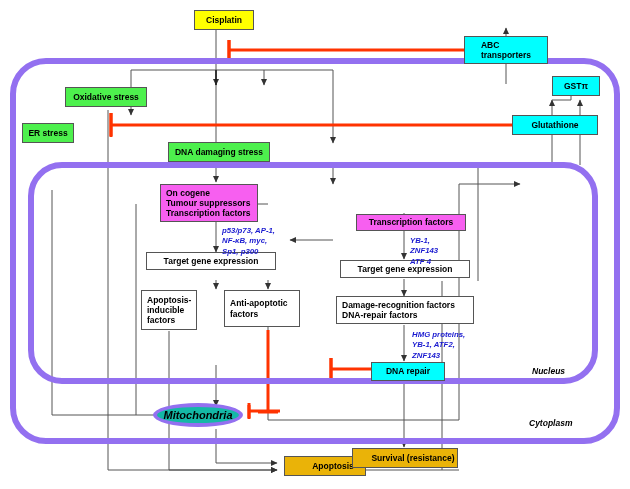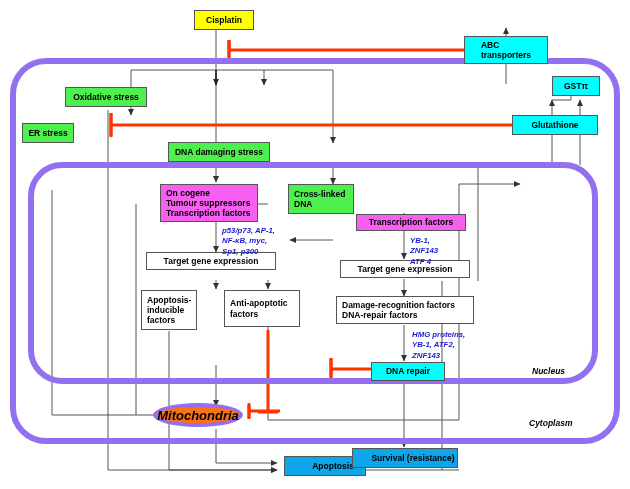--- a/index.html
+++ b/index.html
@@ -8,25 +8,25 @@
   #svgroot{position:absolute;left:0;top:0;width:630px;height:489px;}
   .node{position:absolute;box-sizing:border-box;border:1px solid #555;
         display:flex;flex-direction:column;justify-content:center;
         font-size:8.5px;font-weight:bold;color:#000;line-height:1.18;}
   .node.center{align-items:center;text-align:left;}
   .node.left{align-items:flex-start;text-align:left;padding-left:5px;}
   .n-yellow{background:#ffff00;}
   .n-green{background:#4df04d;}
   .n-cyan{background:#00ffff;}
   .n-magenta{background:#f75ff0;}
-  .n-orange{background:#0ea5e9;padding-left:16px;}
+  .n-orange{background:#eab308;padding-left:16px;}
   .n-white{background:#ffffff;font-weight:bold;}
   .ellipse{position:absolute;box-sizing:border-box;border:4px solid #9370f0;
-           border-radius:50%;background:#f97316;display:flex;align-items:center;
-           justify-content:center;font-size:13px;font-weight:bold;font-style:italic;}
+           border-radius:50%;background:#14b8a6;display:flex;align-items:center;
+           justify-content:center;font-size:11px;font-weight:bold;font-style:italic;}
   .annot{position:absolute;font-size:7.8px;font-weight:bold;font-style:italic;
          color:#1a1ad0;line-height:1.32;white-space:pre;}
   .compart{position:absolute;font-size:8.5px;font-weight:bold;font-style:italic;color:#000;margin-left:32px;}
 </style>
 </head>
 <body>
 
 <div id="stage">
 
   <svg id="svgroot" viewBox="0 0 630 489">
@@ -107,22 +107,20 @@
   <div class="node center n-cyan" style="left:552px;top:76px;width:48px;height:20px;">GSTπ</div>
 
   <div class="node center n-cyan" style="left:512px;top:115px;width:86px;height:20px;">Glutathione</div>
 
   <div class="node center n-green" style="left:65px;top:87px;width:82px;height:20px;">Oxidative stress</div>
 
   <div class="node center n-green" style="left:22px;top:123px;width:52px;height:20px;">ER stress</div>
 
   <div class="node center n-green" style="left:168px;top:142px;width:102px;height:20px;">DNA damaging stress</div>
 
-  <div class="node left n-green" style="left:288px;top:184px;width:66px;height:30px;white-space:pre;">Cross-linked
-DNA</div>
 
   <div class="node left n-magenta" style="left:160px;top:184px;width:98px;height:38px;white-space:pre;">On cogene
 Tumour suppressors
 Transcription factors</div>
 
   <div class="node center n-magenta" style="left:356px;top:214px;width:110px;height:17px;">Transcription factors</div>
 
   <div class="node center n-white" style="left:146px;top:252px;width:130px;height:18px;">Target gene expression</div>
 
   <div class="node center n-white" style="left:340px;top:260px;width:130px;height:18px;">Target gene expression</div>

